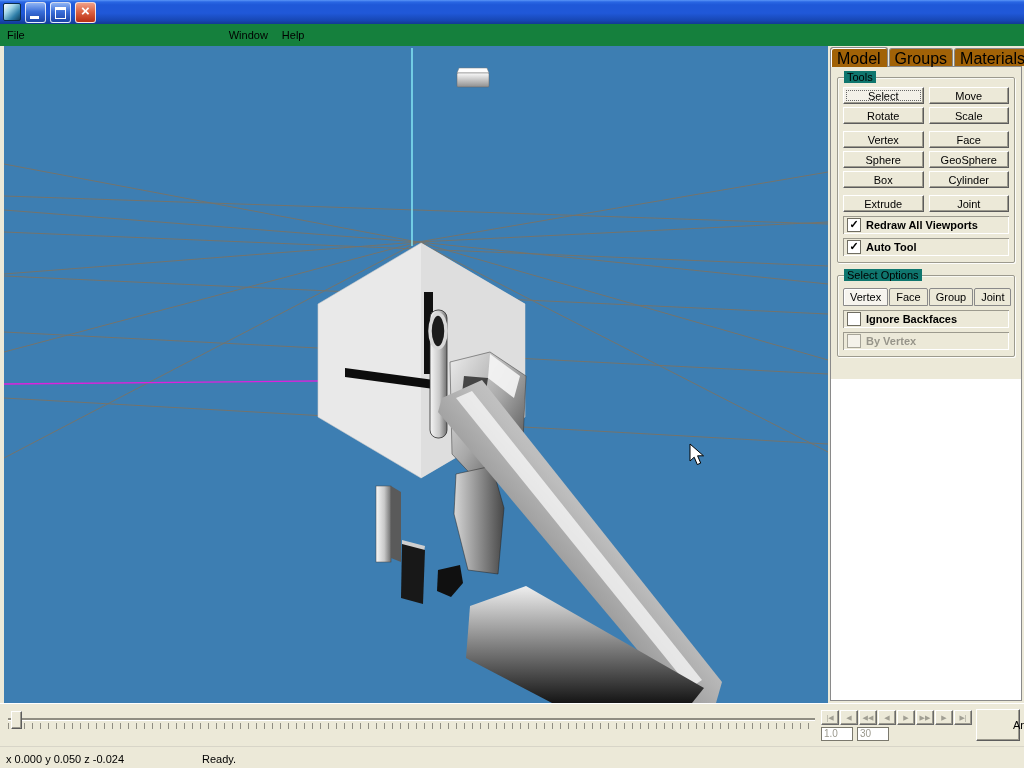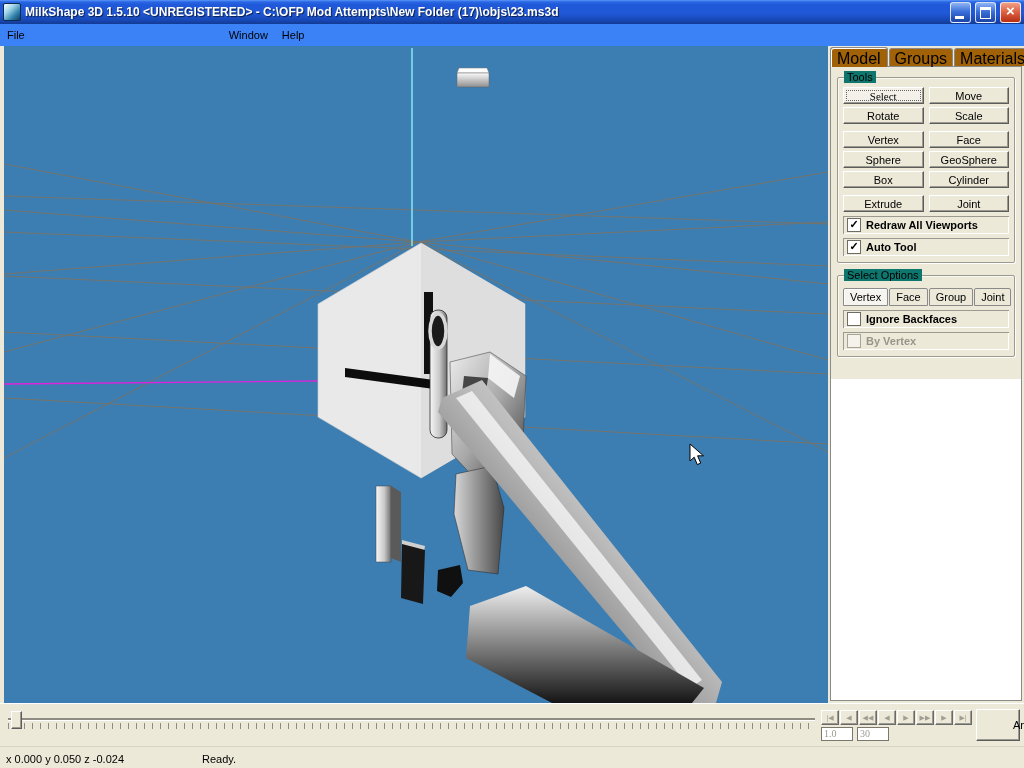--- a/index.html
+++ b/index.html
@@ -15,21 +15,21 @@
     text-shadow:1px 1px 1px rgba(0,0,0,.65);}
   .wbtn{width:21px;height:21px;border-radius:3px;border:1px solid rgba(255,255,255,.8);
     position:relative;padding:0;cursor:default;
     background:linear-gradient(180deg,#8fb4f4 0%,#3b6fd9 45%,#1d47ab 95%);}
   .wbtn.close{background:linear-gradient(180deg,#f0a088 0%,#dd6444 45%,#bb3317 95%);}
   .wbtn.min::after{content:"";position:absolute;left:4px;bottom:3px;width:9px;height:3px;background:#fff;}
   .wbtn.max::after{content:"";position:absolute;left:4px;top:4px;width:9px;height:8px;border:1px solid #fff;border-top-width:3px;}
   .wbtn.close::after{content:"×";position:absolute;left:0;top:-1px;width:100%;text-align:center;
     color:#fff;font-size:15px;font-weight:bold;}
   
-  .menubar{height:22px;background:#3b82f6;display:flex;align-items:stretch;font-size:11px;}
+  .menubar{height:22px;background:#15803d;display:flex;align-items:stretch;font-size:11px;}
   .menu-item{display:flex;align-items:center;padding:0 7px;}
   .menu-spacer{width:190px;}
   
   .tooltip{position:absolute;left:10px;top:13px;width:204px;background:#fff;border:1px solid #000;
     font-size:11px;line-height:1.35;padding:2px 5px;z-index:60;box-shadow:2px 2px 2px rgba(0,0,0,.35);}
   
   .main{display:flex;height:657px;}
   .vpwrap{flex:1;margin-left:4px;position:relative;background:#3D7EB2;}
   .scene{position:absolute;inset:0;width:100%;height:100%;display:block;}
   
@@ -41,21 +41,21 @@
   .tabcontent{flex:1;margin:0 2px 2px 2px;border:1px solid #8a8a8a;background:#fff;
     box-shadow:inset 1px 1px 0 #fff;display:flex;flex-direction:column;overflow:hidden;}
   .groups-area{background:#ECE9D8;padding:10px 6px 10px;}
   .group{position:relative;border:1px solid #9c9a8e;border-radius:2px;padding:9px 5px 6px;margin-bottom:12px;
     box-shadow:1px 1px 0 rgba(255,255,255,.9), inset 1px 1px 0 rgba(255,255,255,.7);}
   .gl{position:absolute;top:-7px;left:6px;background:#0f766e;padding:0 3px;font-size:11px;}
   .btn2{display:grid;grid-template-columns:1fr 1fr;gap:3px 5px;}
   .mt{margin-top:7px;}
   .tbtn{height:17px;font-size:11px;font-family:inherit;background:#ECE9D8;color:#000;padding:0;
     border:1px solid;border-color:#fff #5c5c5c #5c5c5c #fff;box-shadow:inset -1px -1px 0 #9c9a8e;}
-  .tbtn.focused{background:#f3f1e9;outline:1px dotted #666;outline-offset:-4px;font-family:Liberation Serif, serif;}
+  .tbtn.focused{background:#f3f1e9;outline:1px dotted #666;outline-offset:-4px;}
   .checkrow{display:flex;align-items:center;gap:5px;height:18px;margin-top:4px;padding:0 4px;
     box-shadow:inset 1px 1px 0 #9c9a8e, inset -1px -1px 0 #fff;}
   .cb{width:12px;height:12px;background:#fff;border:1px solid #6f6d62;flex:0 0 auto;
     display:flex;align-items:center;justify-content:center;font-size:11px;font-weight:bold;}
   .cb.on::after{content:"✓";margin-top:-2px;}
   .cblabel{font-size:11px;font-weight:bold;}
   .checkrow.disabled .cblabel{color:#97958a;}
   .checkrow.disabled .cb{background:#f4f2ea;border-color:#a6a498;}
   .minitabs{display:flex;margin-top:3px;margin-bottom:2px;}
   .mtab{font-size:11px;height:16px;display:flex;align-items:center;padding:0 6px;margin-right:1px;
@@ -68,36 +68,35 @@
   .track{position:absolute;left:2px;right:2px;top:12px;height:2px;background:#8f8d82;box-shadow:0 1px 0 #fff;}
   .ticks{position:absolute;left:2px;right:2px;top:17px;height:6px;
     background:repeating-linear-gradient(90deg,#8f8d82 0 1px,transparent 1px 8px);}
   .handle{position:absolute;left:5px;top:5px;width:9px;height:16px;background:#ECE9D8;
     border:1px solid;border-color:#fff #5c5c5c #5c5c5c #fff;box-shadow:inset -1px -1px 0 #9c9a8e;}
   .transport{display:flex;flex-direction:column;justify-content:center;gap:2px;padding:2px 0 2px 2px;}
   .trow{display:flex;gap:1px;}
   .tpbtn{width:18px;height:15px;font-size:7px;line-height:7px;color:#a19f93;background:#ECE9D8;padding:0;
     font-family:inherit;border:1px solid;border-color:#fff #6a6a6a #6a6a6a #fff;box-shadow:inset -1px -1px 0 #9c9a8e;}
   .tlinput{width:26px;height:12px;font-size:10px;color:#9b998d;border:1px solid #7a786d;background:#fff;
-    padding:0 2px;font-family:Liberation Serif, serif;}
+    padding:0 2px;font-family:Liberation Sans, sans-serif;}
   .animbtn{width:37px;margin:5px 4px 5px 4px;font-size:11px;font-family:inherit;background:#ECE9D8;
     border:1px solid;border-color:#fff #5c5c5c #5c5c5c #fff;box-shadow:inset -1px -1px 0 #9c9a8e;padding-left:36px;}
   
   .statusbar{height:23px;display:flex;align-items:center;font-size:11px;background:#ECE9D8;
     border-top:1px solid #d8d5c8;padding:0 6px;}
   .coords{width:196px;}
 </style>
 </head>
 <body>
 
 <div class="win">
 
   <div class="titlebar">
     <span class="appicon"></span>
-    <span class="title-text">MilkShape 3D 1.5.10 &lt;UNREGISTERED&gt; - C:\OFP Mod Attempts\New Folder (17)\objs\23.ms3d</span>
     <button class="wbtn min"></button>
     <button class="wbtn max"></button>
     <button class="wbtn close"></button>
   </div>
 
   <div class="menubar">
     <span class="menu-item">File</span>
     <span class="menu-spacer"></span>
     <span class="menu-item">Window</span>
     <span class="menu-item">Help</span>

